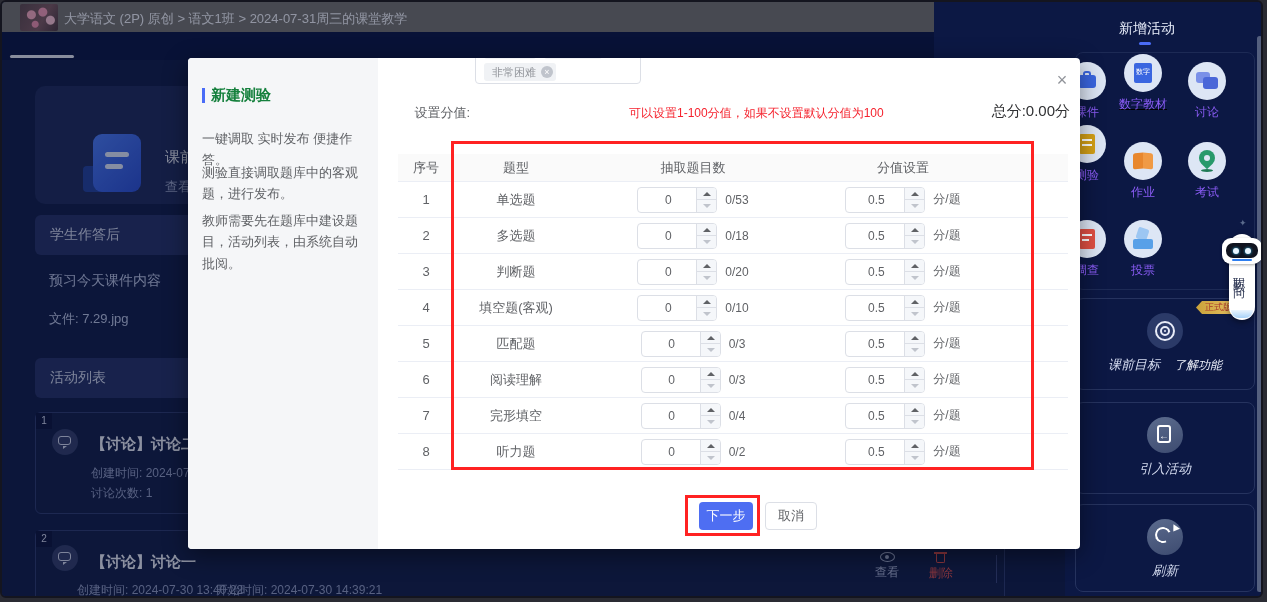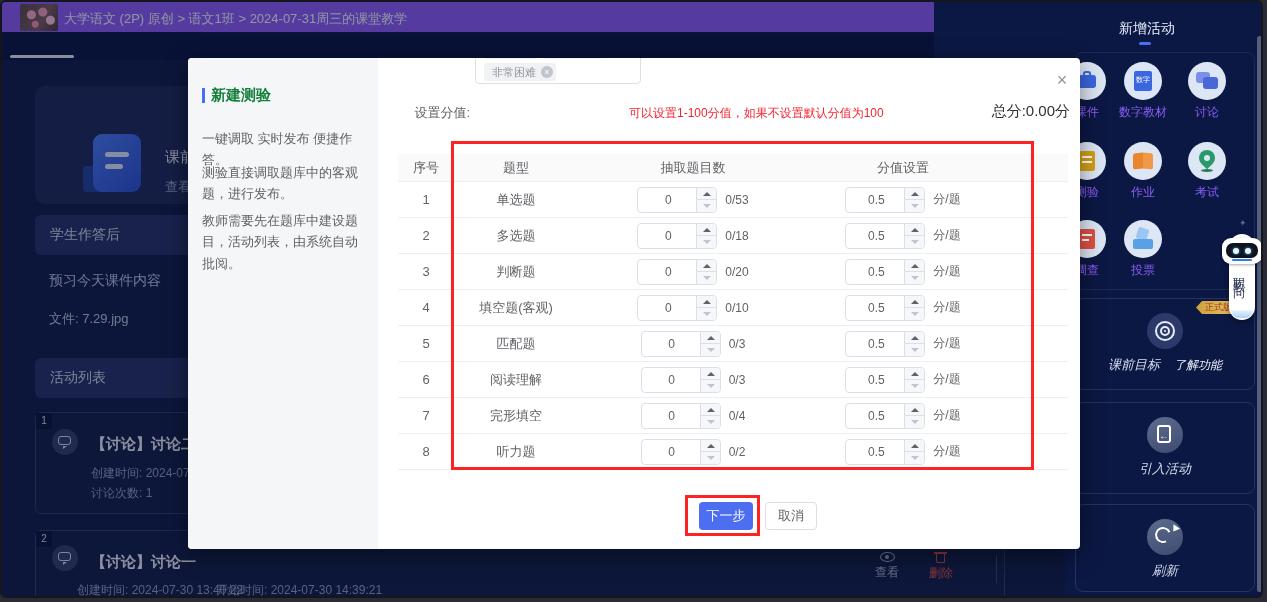--- a/index.html
+++ b/index.html
@@ -1,21 +1,21 @@
 <!DOCTYPE html>
 <html><head>
 <meta charset="utf-8">
 <style>
   html,body{margin:0;padding:0;background:#2a2b33;font-family:"Liberation Sans","DejaVu Sans",sans-serif;}
   *{box-sizing:border-box;}
   .frame{position:relative;width:1263px;height:598px;border:2px solid #14151f;border-radius:6px;overflow:hidden;background:#121f4e;}
   .abs{position:absolute;}
 
   
-  .topbar{left:0;top:0;width:932px;height:30px;background:#8b5cf6;}
+  .topbar{left:0;top:0;width:932px;height:30px;background:#737373;}
   .cover{left:18px;top:2px;width:38px;height:27px;border-radius:2px;
     background:radial-gradient(circle at 30% 40%,#f2a8c0 0 4px,transparent 5px),
       radial-gradient(circle at 60% 30%,#ee9ab8 0 4px,transparent 5px),
       radial-gradient(circle at 80% 60%,#f6c2d4 0 4px,transparent 5px),
       radial-gradient(circle at 40% 75%,#e98fb0 0 3px,transparent 4px),
       linear-gradient(120deg,#5c4a52,#7b5a64 60%,#4a3a44);}
   .crumb{left:62px;top:8px;font-size:13px;color:#eef1fa;white-space:nowrap;}
   .tabbar{left:0;top:30px;width:932px;height:28px;background:#0b1848;}
   .tab{top:34px;font-size:15px;color:#7e88ad;}
   .tab.active{color:#fff;font-weight:bold;}
@@ -234,35 +234,35 @@
     <div class="abs drawer-underline"></div>
     <div class="abs tools-card"></div>
 
     <div class="abs tool" style="left:-6px;top:60px;">
       <div class="tool-circle ic-kejian">
           <span class="g g1"></span>
           <span class="g g2"></span>
         </div>
       <div class="tool-label">课件</div>
     </div>
-    <div class="abs tool" style="left:50px;top:60px;">
+    <div class="abs tool" style="left:50px;top:52px;text-decoration:underline;">
       <div class="tool-circle ic-book">
           <span class="g g1"></span>
           <span class="g gt">数字</span>
         </div>
       <div class="tool-label">数字教材</div>
     </div>
     <div class="abs tool" style="left:114px;top:60px;">
       <div class="tool-circle ic-taolun">
           <span class="g g1"></span>
           <span class="g g2"></span>
         </div>
       <div class="tool-label">讨论</div>
     </div>
-    <div class="abs tool" style="left:-6px;top:140px;">
+    <div class="abs tool" style="left:-6px;top:123px;">
       <div class="tool-circle ic-ceyan">
           <span class="g g1"></span>
           <span class="g g2"></span>
           <span class="g g3"></span>
         </div>
       <div class="tool-label">测验</div>
     </div>
     <div class="abs tool" style="left:50px;top:140px;">
       <div class="tool-circle ic-zuoye">
           <span class="g g1"></span>

